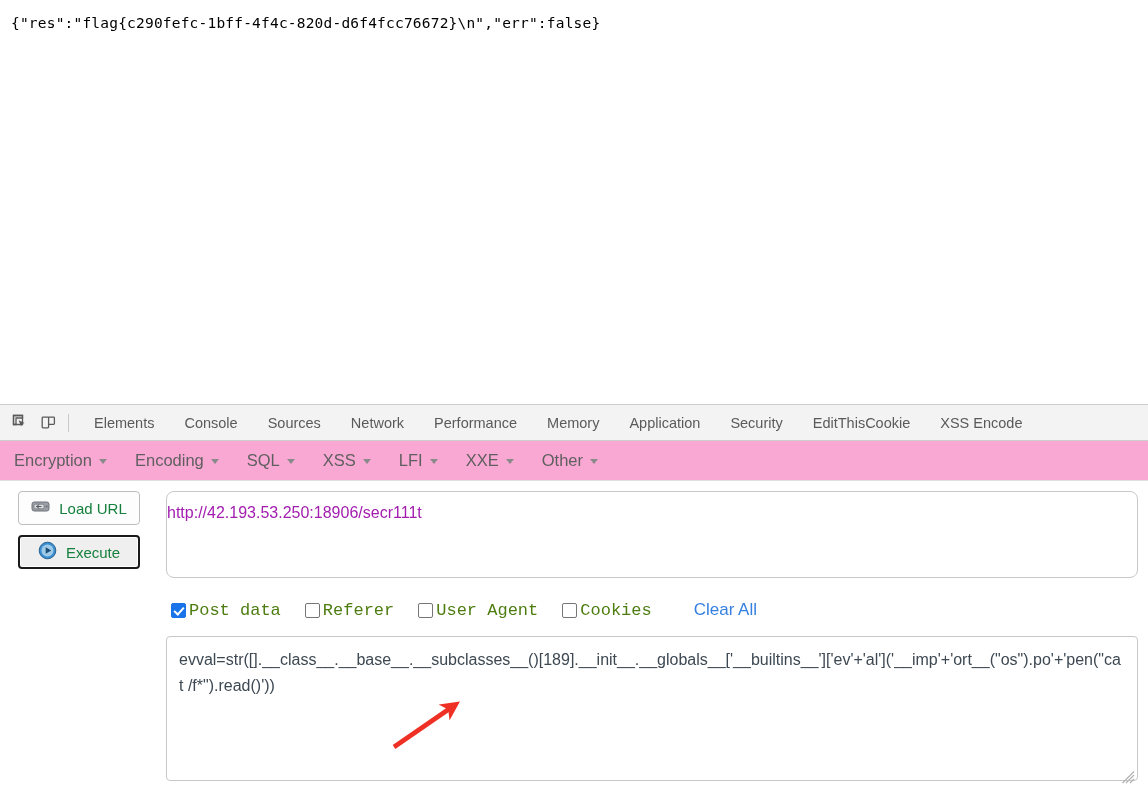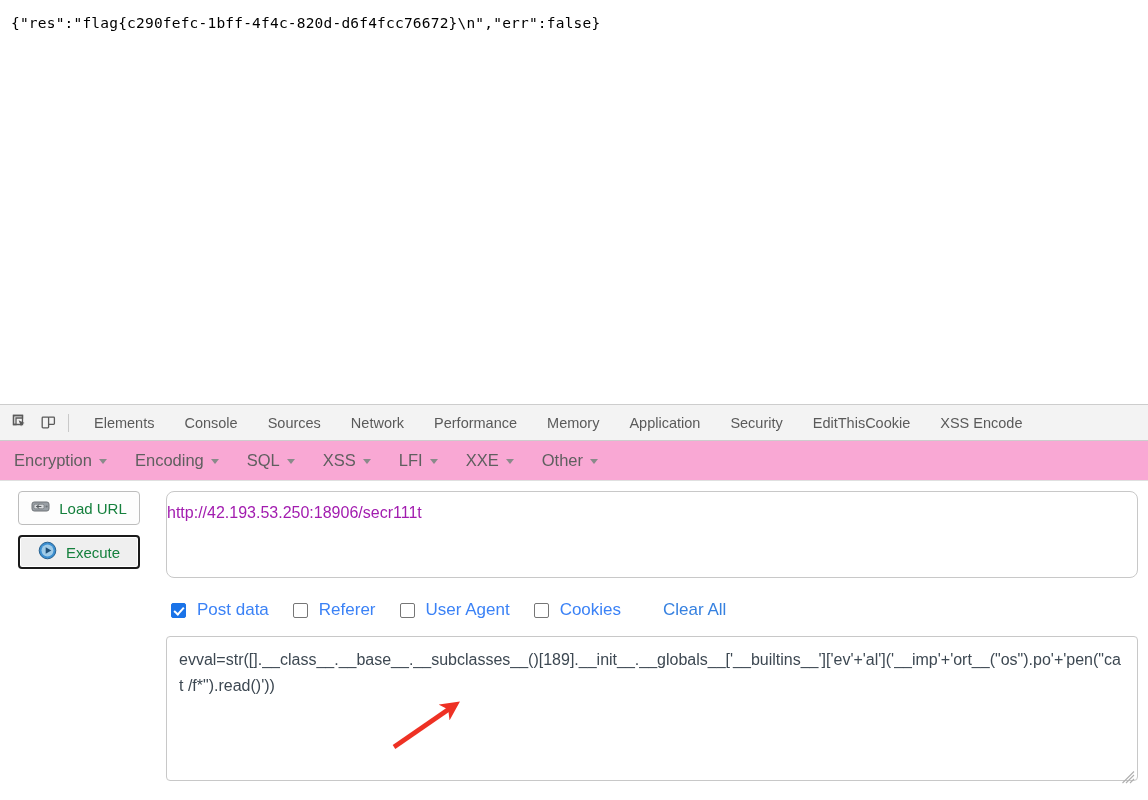--- a/index.html
+++ b/index.html
@@ -207,24 +207,24 @@
     position: absolute;
     left: 4px;
     top: 1px;
     width: 4px;
     height: 8px;
     border: solid #ffffff;
     border-width: 0 2px 2px 0;
     transform: rotate(42deg);
   }
   .opt .olbl {
-    margin-left: 11px;
+    margin-left: 3px;
     font-size: 17px;
-    color: #3b82f6;
-    font-family: Liberation Sans, sans-serif;
+    color: #4d7c0f;
+    font-family: Liberation Mono, monospace;
   }
   #clear-all {
     font-size: 17px;
     color: #3681e0;
     margin-left: 18px;
     cursor: pointer;
     font-family: "Liberation Sans", sans-serif;
   }
 
   #postdata-wrap {

